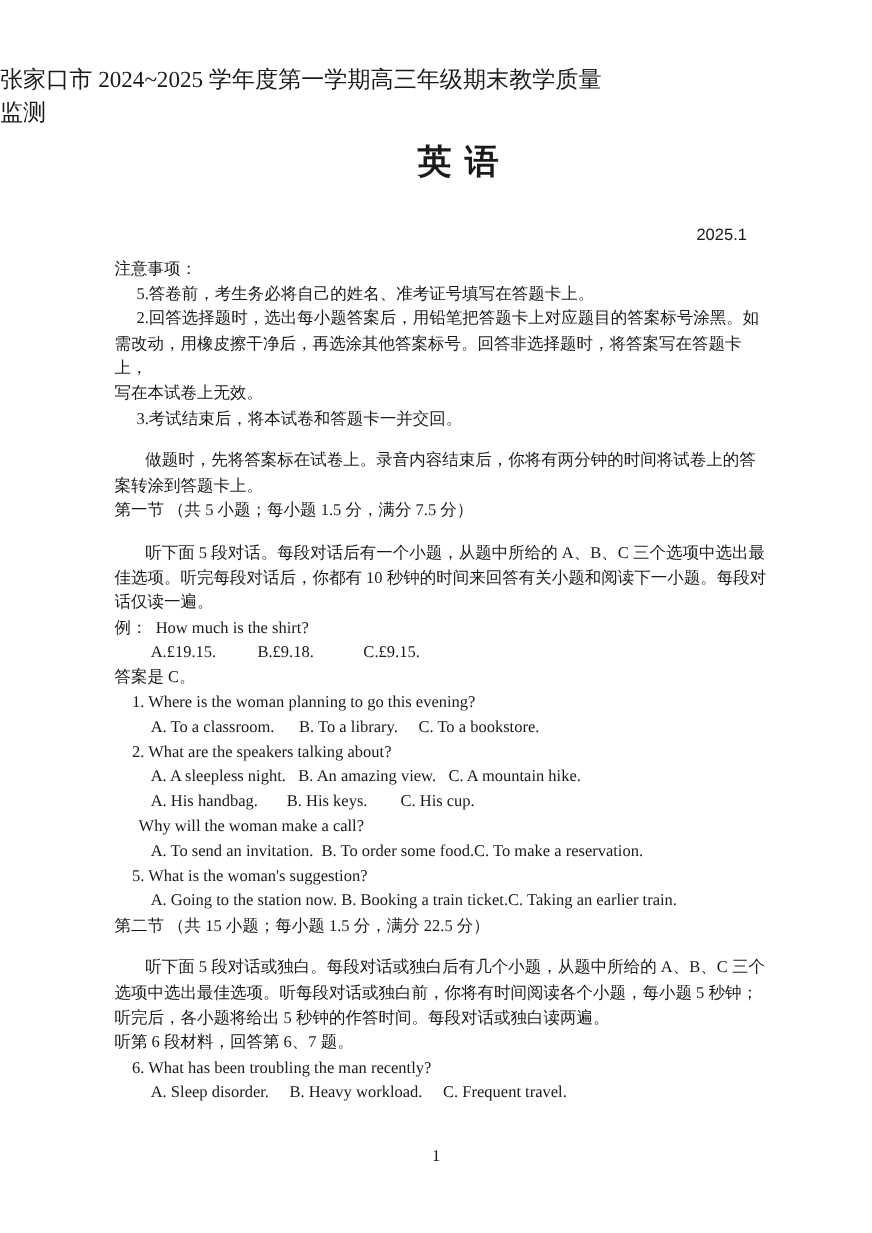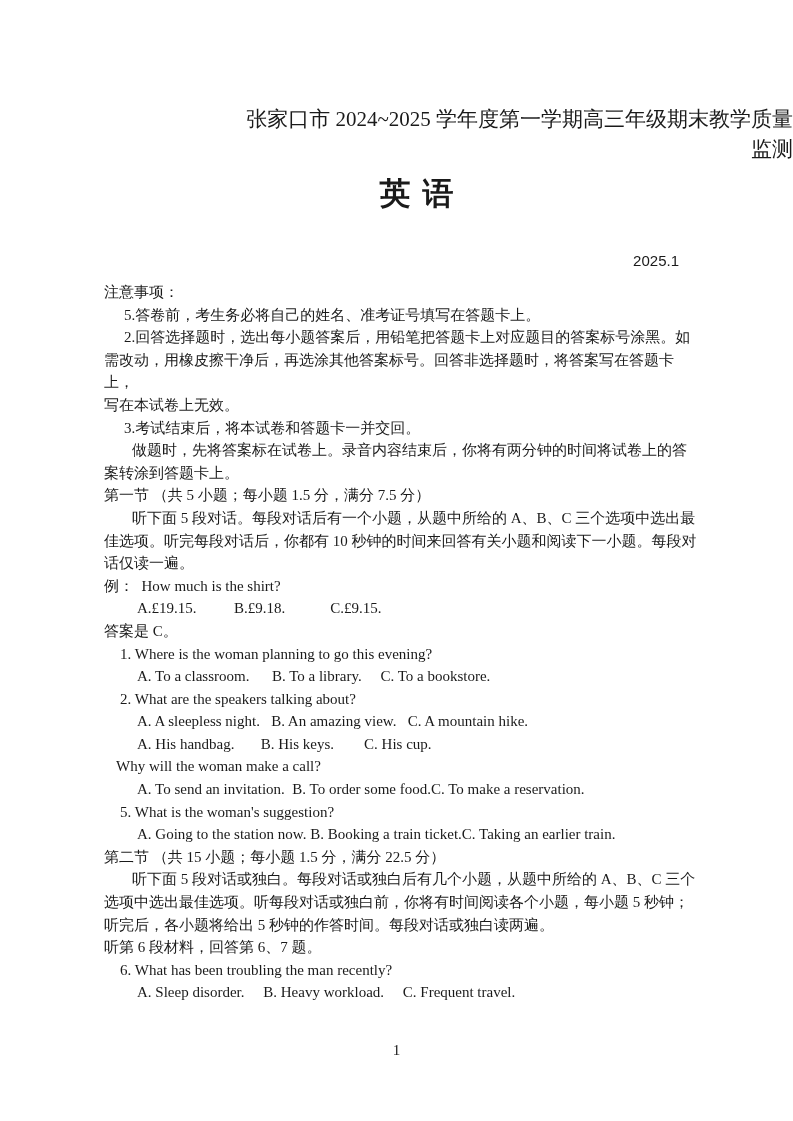--- a/index.html
+++ b/index.html
@@ -6,22 +6,22 @@
   .page {
     position:relative;
     width:793px; height:1121px;
     background:#ffffff;
     color:#1a1a1a;
     font-family:"Liberation Serif","DejaVu Serif",serif;
     overflow:hidden;
     box-sizing:border-box;
   }
   .doc-title {
-    padding-top:104px;
-    text-align:right;
+    padding-top:57px;
+    text-align:left;
     font-size:21px;
     line-height:30px;
     white-space:pre-line;
     font-weight:400;
   }
   .subject-title {
     margin-top:11px;
     text-align:center;
     font-family:"Liberation Sans","DejaVu Sans",sans-serif;
     font-weight:bold;
@@ -45,23 +45,23 @@
     font-size:15px;
     line-height:22.6px;
     text-align:left;
   }
   .body-text > div { white-space:pre-line; }
   .notice-heading {
     font-family:"Liberation Sans","DejaVu Sans",sans-serif;
     font-weight:normal;
   }
   .note-item { text-indent:20px; }
-  .para-indent { text-indent:28px; }
+  .para-indent { text-indent:28px;margin-top:16px; }
   .q-line { margin-left:16px; }
-  .q-line-nonum { margin-left:12px; }
+  .q-line-nonum { margin-left:22px; }
   .opts-line { margin-left:33px; white-space:pre; }
   .page-num {
     margin-top:35px;
     text-align:center;
     font-size:15px;
     line-height:22px;
   }
 </style>
 </head>
 <body>

